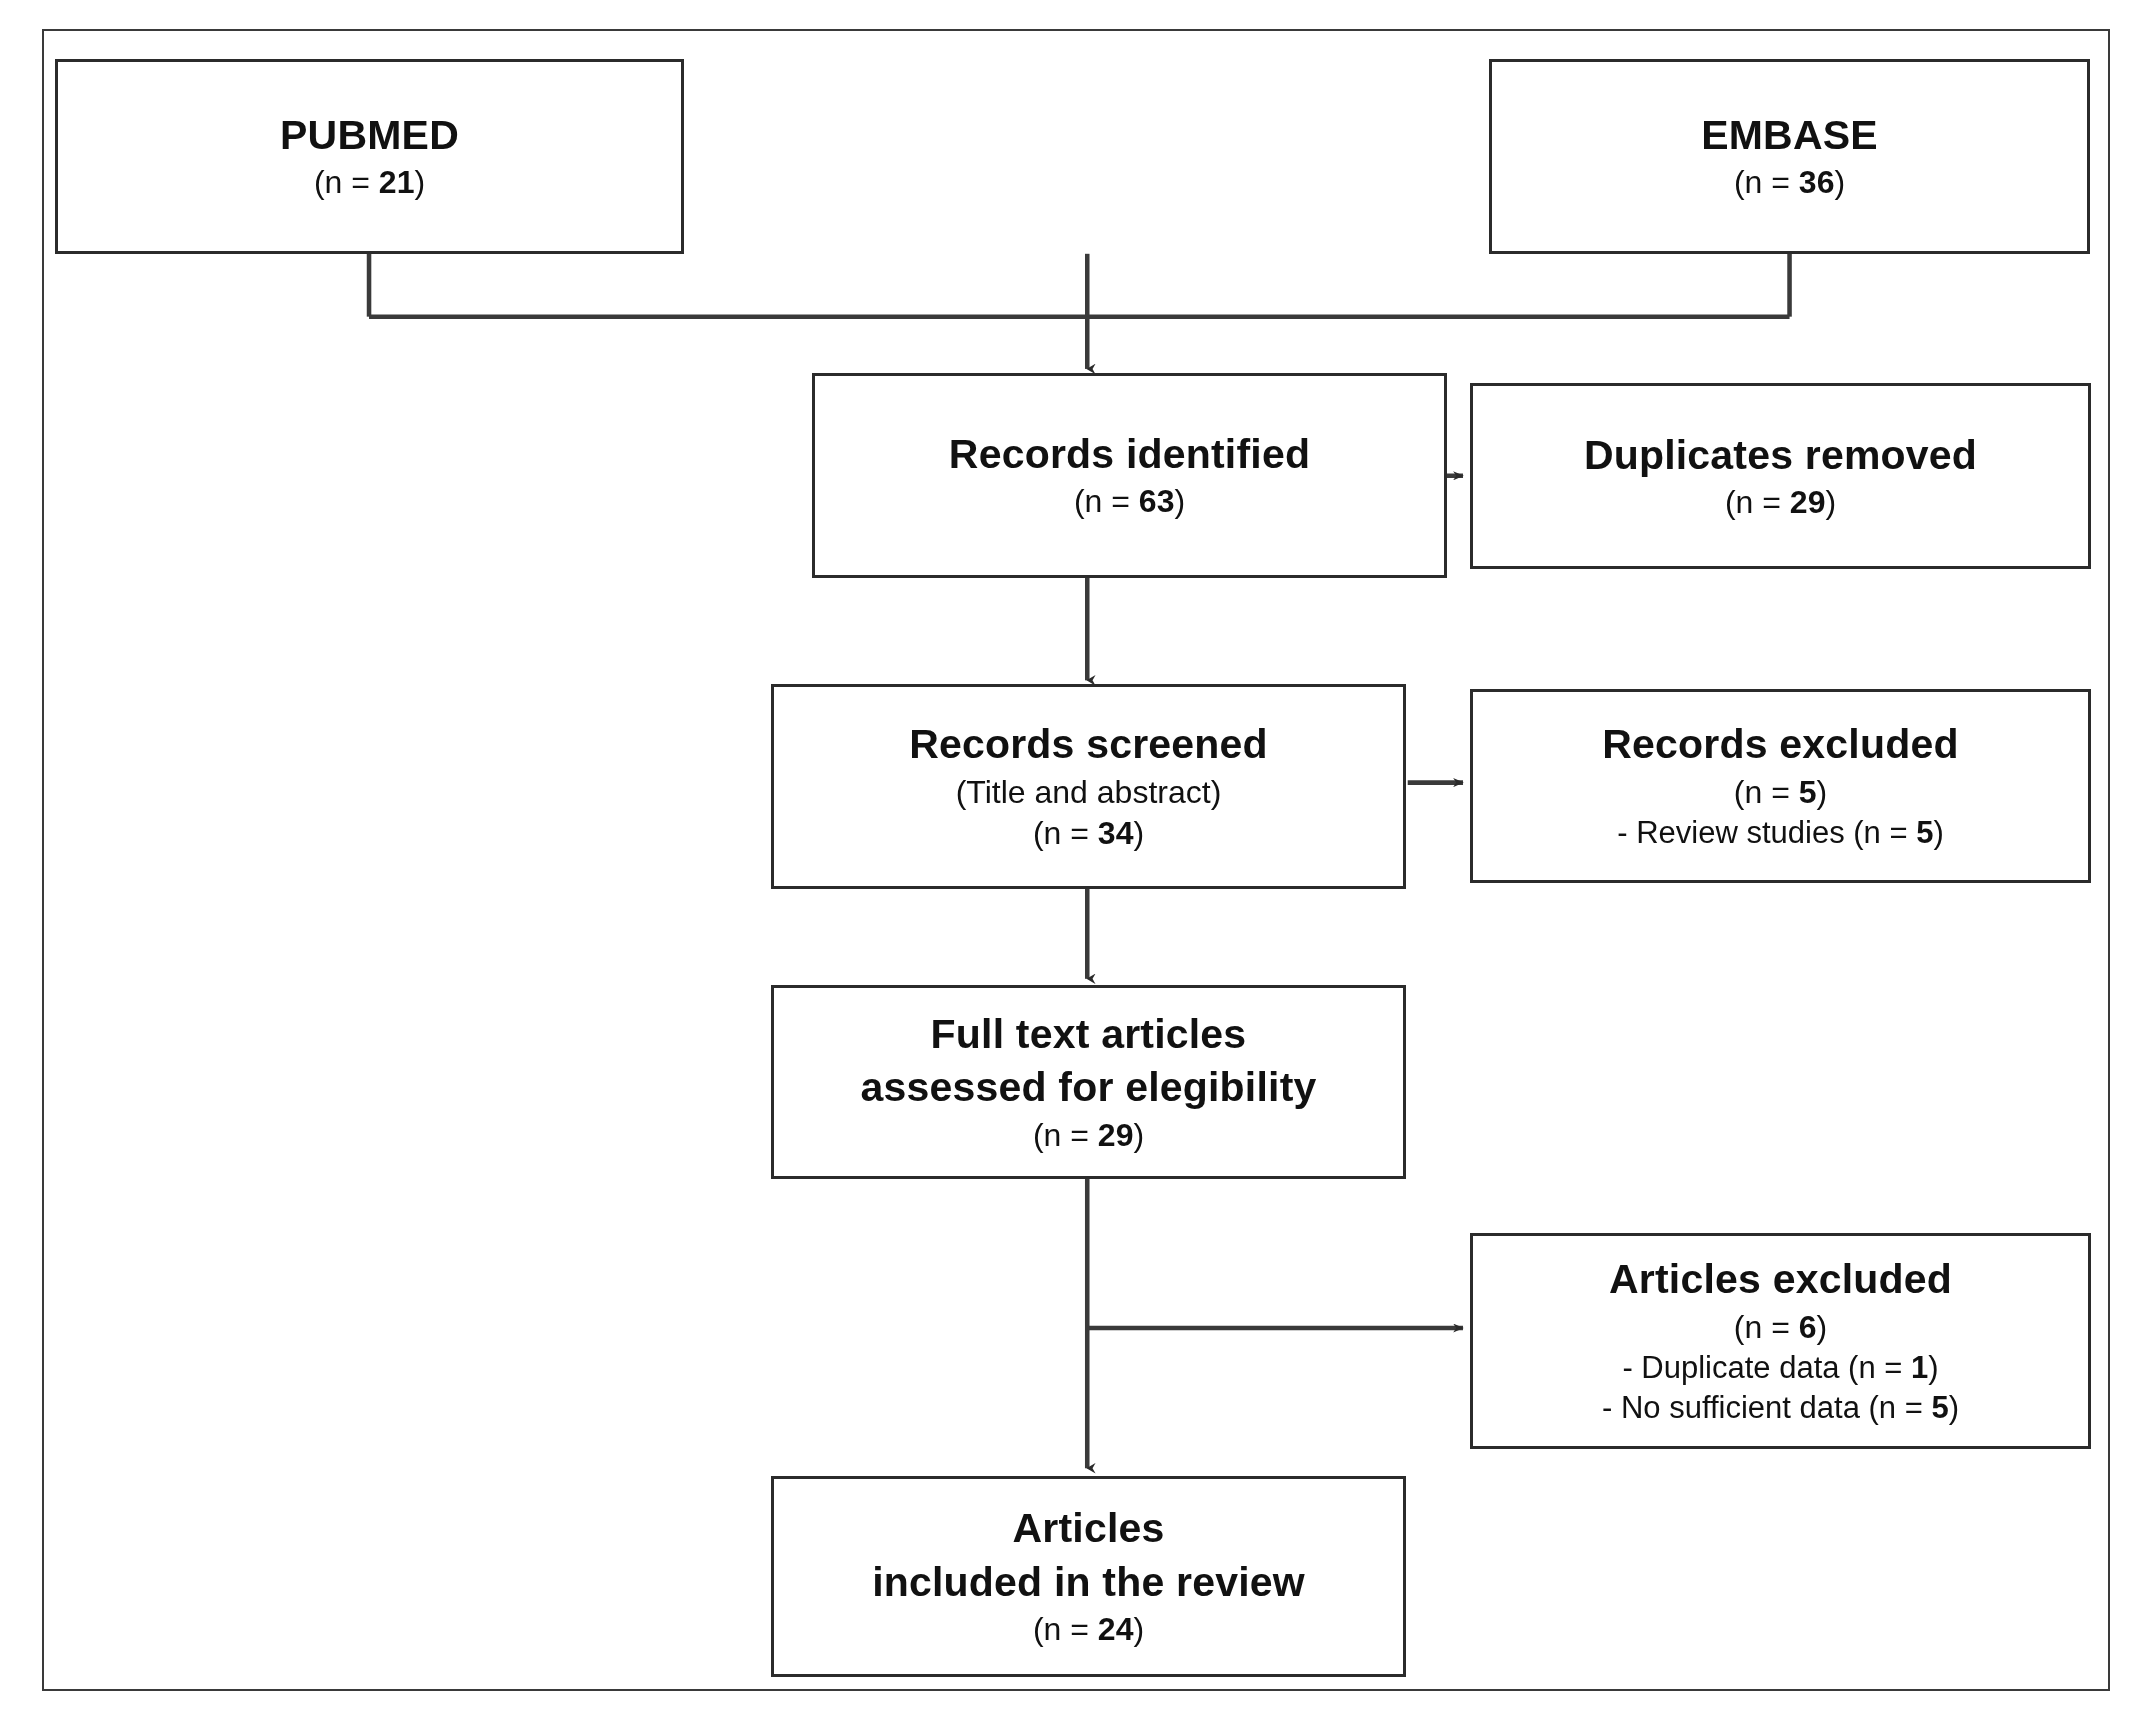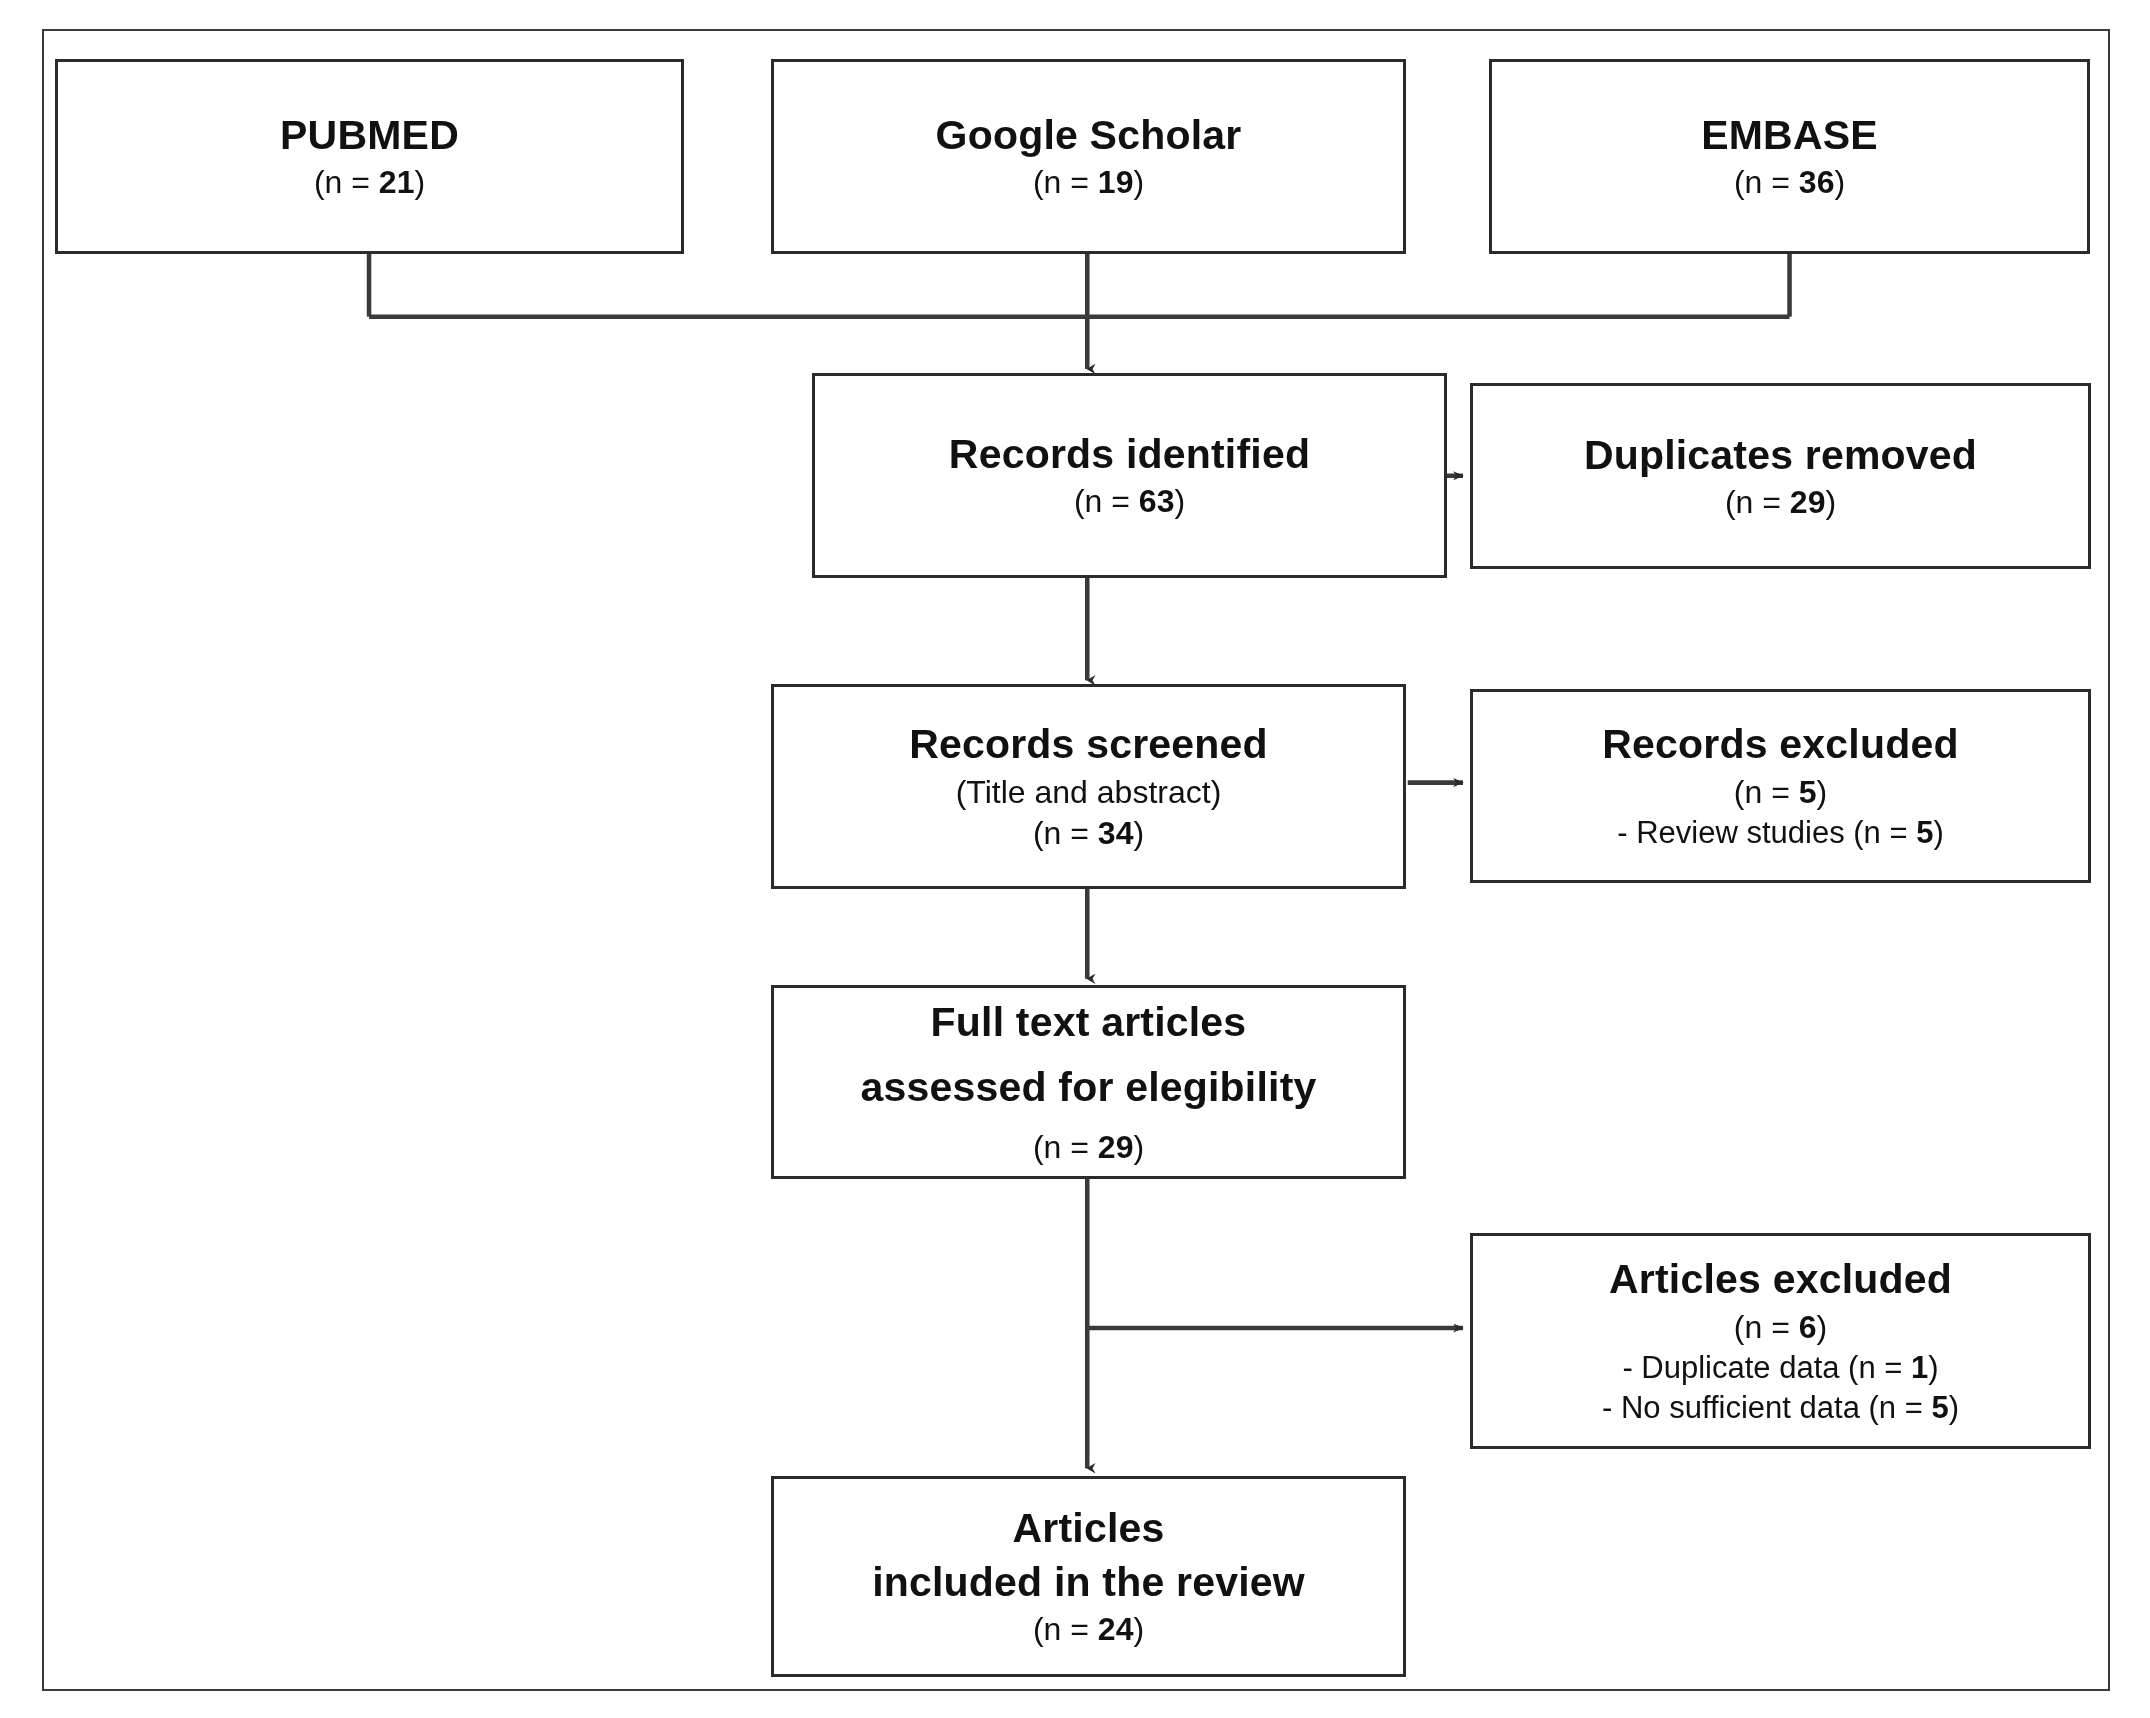--- a/index.html
+++ b/index.html
@@ -114,24 +114,20 @@
     <path d="M 1435,1556 L 1435,1938" stroke="#3a3a3a" stroke-width="6" fill="none" marker-end="url(#arrowDown)"></path>
 
     <path d="M 1435,1753 L 1931,1753" stroke="#3a3a3a" stroke-width="6" fill="none" marker-end="url(#arrowRight)"></path>
   </svg>
 
   <div class="node" style="left:55px; top:59px; width:629px; height:195px;">
     <span class="ln bold">PUBMED</span>
     <span class="ln count"><span>(n = </span><b>21</b><span>)</span></span>
   </div>
 
-  <div class="node" style="left:771px; top:59px; width:635px; height:195px;">
-    <span class="ln bold">Google Scholar</span>
-    <span class="ln count"><span>(n = </span><b>19</b><span>)</span></span>
-  </div>
 
   <div class="node" style="left:1489px; top:59px; width:601px; height:195px;">
     <span class="ln bold">EMBASE</span>
     <span class="ln count"><span>(n = </span><b>36</b><span>)</span></span>
   </div>
 
   <div class="node" style="left:812px; top:373px; width:635px; height:205px;">
     <span class="ln bold">Records identified</span>
     <span class="ln count"><span>(n = </span><b>63</b><span>)</span></span>
   </div>
@@ -146,21 +142,21 @@
     <span class="ln reg">(Title and abstract)</span>
     <span class="ln count"><span>(n = </span><b>34</b><span>)</span></span>
   </div>
 
   <div class="node" style="left:1470px; top:689px; width:621px; height:194px;">
     <span class="ln bold">Records excluded</span>
     <span class="ln count"><span>(n = </span><b>5</b><span>)</span></span>
     <span class="ln sub"><span>- Review studies (n = </span><b>5</b><span>)</span></span>
   </div>
 
-  <div class="node" style="left:771px; top:985px; width:635px; height:194px;gap:12px;">
+  <div class="node" style="left:771px; top:985px; width:635px; height:194px;">
     <span class="ln bold">Full text articles</span>
     <span class="ln bold">assessed for elegibility</span>
     <span class="ln count"><span>(n = </span><b>29</b><span>)</span></span>
   </div>
 
   <div class="node" style="left:1470px; top:1233px; width:621px; height:216px;">
     <span class="ln bold">Articles excluded</span>
     <span class="ln count"><span>(n = </span><b>6</b><span>)</span></span>
     <span class="ln sub"><span>- Duplicate data (n = </span><b>1</b><span>)</span></span>
     <span class="ln sub"><span>- No sufficient data (n = </span><b>5</b><span>)</span></span>

